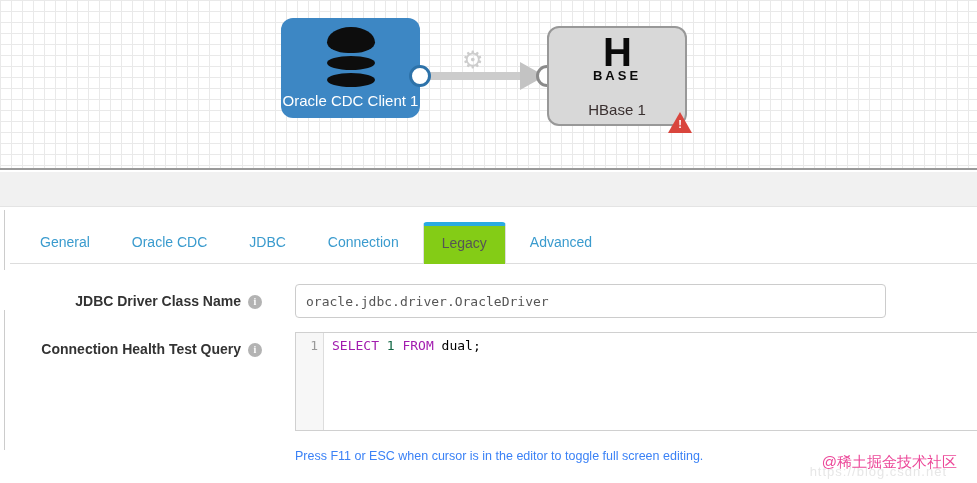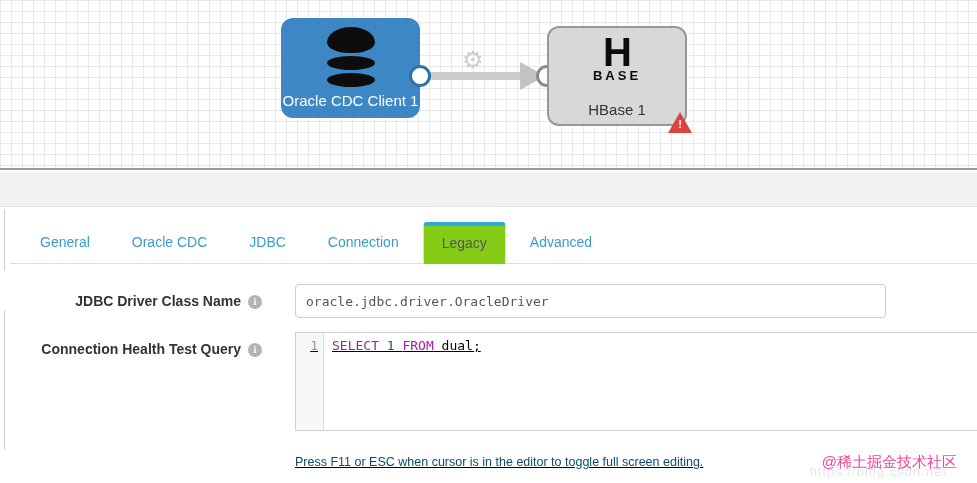--- a/index.html
+++ b/index.html
@@ -103,42 +103,42 @@
   .label-col {
     width:262px; text-align:right; padding-top:9px;
     font-size:14px; font-weight:bold; color:#333;
   }
   .info-icon {
     display:inline-block; width:14px; height:14px; border-radius:50%;
     background:#b3b3b3; color:#fff; font-size:10px; font-weight:bold;
     line-height:14px; text-align:center; margin-left:7px; vertical-align:1px;
     font-family:"Liberation Serif", serif;
   }
-  .control-col { margin-left:33px; flex:1;text-decoration:underline; }
+  .control-col { margin-left:33px; flex:1; }
   .text-input {
     width:591px; height:34px; border:1px solid #ccc; border-radius:4px;
     padding:0 10px; font-family:"DejaVu Sans Mono", monospace;
     font-size:13px; color:#555; background:#fff; outline:none;
   }
   .code-editor {
     display:flex; height:99px; border:1px solid #d0d0d0; border-right:none;
     background:#fff; overflow:hidden;
   }
   .cm-gutter {
     width:28px; background:#f7f7f7; border-right:1px solid #ddd;
     text-align:right; padding:5px 5px 0 0; color:#999;
     font-family:"DejaVu Sans Mono", monospace; font-size:13px;
   }
   .cm-code {
     padding:5px 0 0 8px; font-family:"DejaVu Sans Mono", monospace;
     font-size:13px; color:#000; white-space:pre;
   }
   .cm-kw { color:#a21caf; }
   .cm-num { color:#116644; }
-  .help-text { margin-left:295px; margin-top:24px; color:#0c4a6e; font-size:12.5px; }
+  .help-text { margin-left:295px; margin-top:18px; color:#3b82f6; font-size:12.5px; }
 
   
   .wm-url {
     position:absolute; right:30px; bottom:4px; color:#e7e7e7;
     font-size:13px; letter-spacing:1px;
   }
   .wm-community {
     position:absolute; right:20px; bottom:11px; color:#ec4899; font-size:15px;
   }
 </style>

